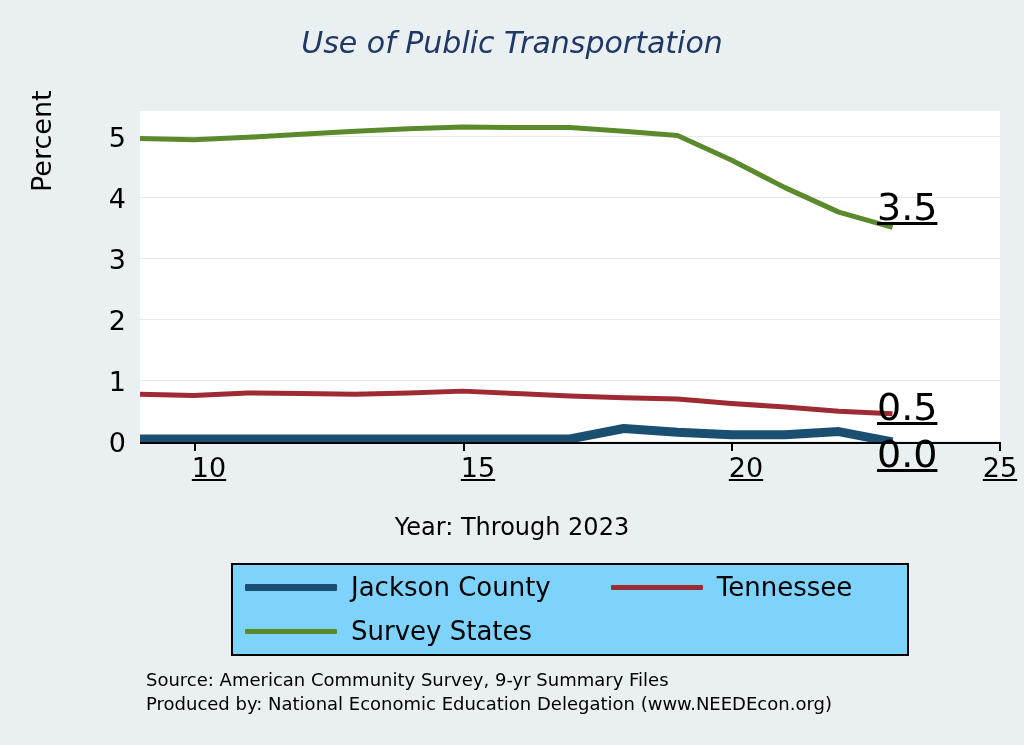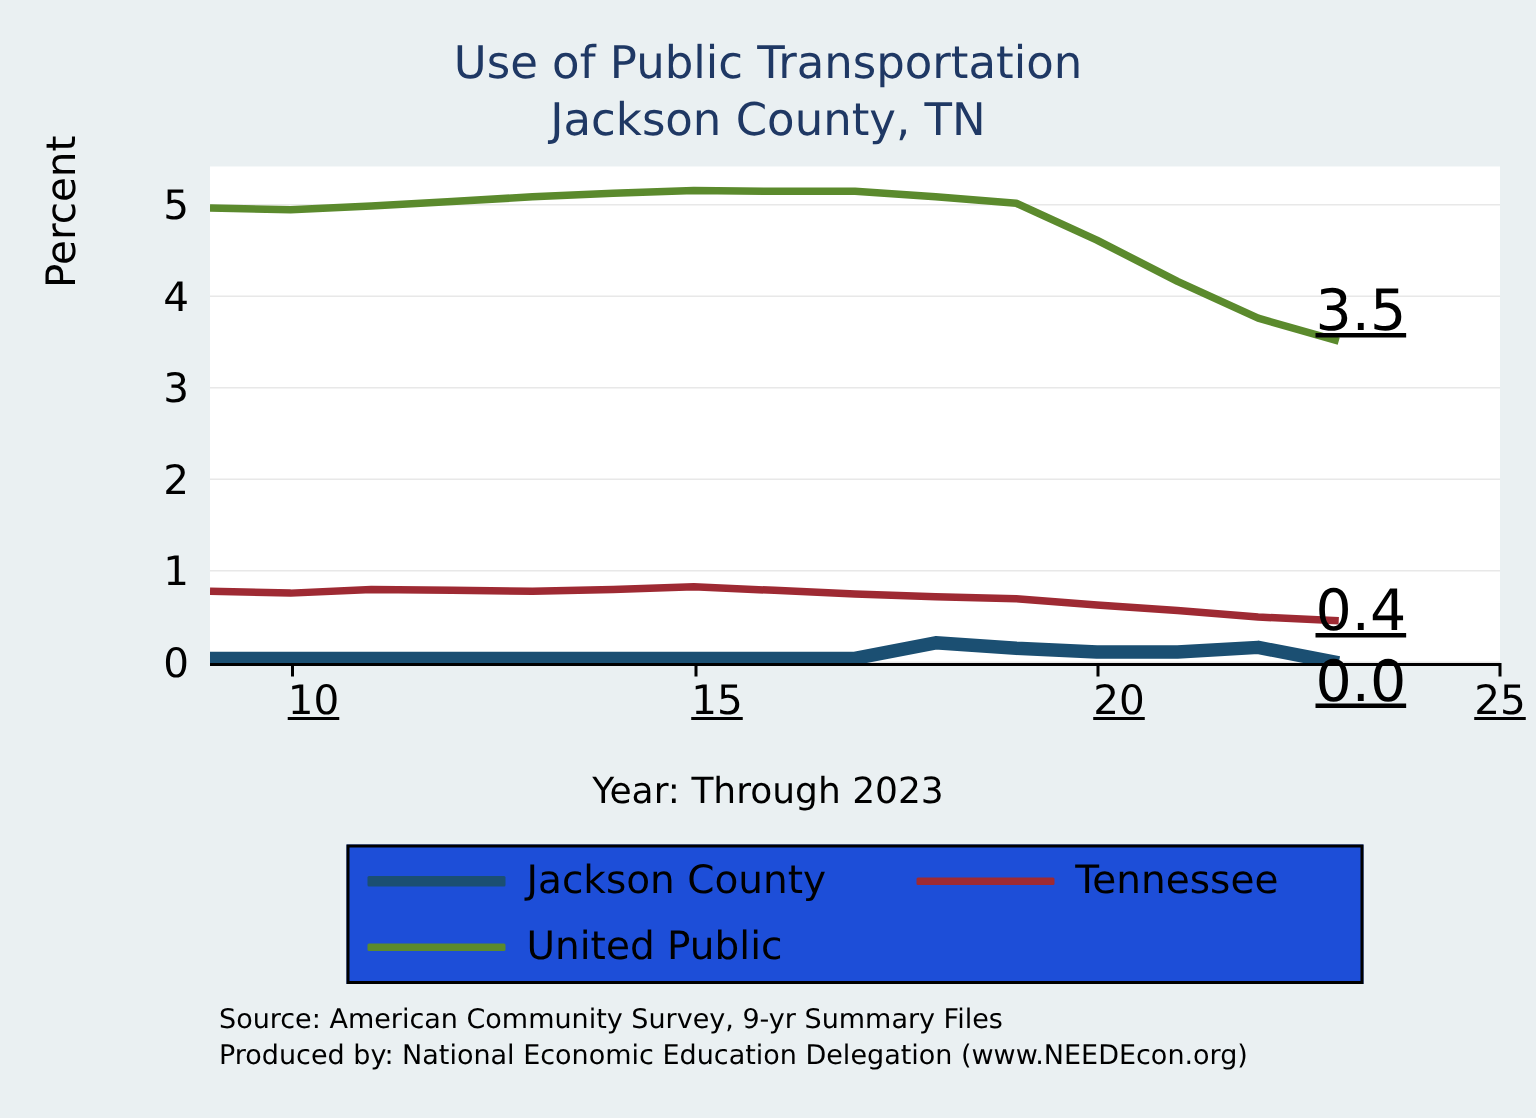--- a/index.html
+++ b/index.html
@@ -22,20 +22,21 @@
   .title {
     position: absolute;
     top: 24px;
     left: 0;
     width: 1024px;
     text-align: center;
     color: #1f3864;
     font-size: 30px;
     line-height: 1.28;
     font-family: "DejaVu Sans", sans-serif;
+    font-style: italic;
   }
   .title div { white-space: nowrap; }
 
   
   .plot-wrap {
     position: absolute;
     left: 140px;
     top: 111px;
     width: 860px;
     height: 331px;
@@ -120,21 +121,21 @@
     text-decoration: underline;
   }
 
   
   .legend {
     position: absolute;
     left: 231px;
     top: 563px;
     width: 678px;
     height: 93px;
-    background: #1d4ed8;
+    background: #7dd3fc;
     border: 2px solid #000;
     box-sizing: border-box;
   }
   .legend-row {
     display: flex;
     align-items: center;
     height: 44px;
     padding-left: 12px;
   }
   .legend-item {
@@ -164,21 +165,20 @@
     line-height: 1.35;
   }
 </style>
 </head>
 <body>
 
 <div class="figure">
 
   <div class="title">
     <div>Use of Public Transportation</div>
-    <div>Jackson County, TN</div>
   </div>
 
   <div class="y-label">Percent</div>
 
   <div class="plot-wrap">
     <div class="plot-bg"></div>
     <div class="gridline" style="top:330px"></div>
     <div class="gridline" style="top:269px"></div>
     <div class="gridline" style="top:208px"></div>
     <div class="gridline" style="top:147px"></div>
@@ -205,38 +205,38 @@
   <div class="xtick-mark" style="left:731px"></div>
   <div class="xtick-mark" style="left:999px"></div>
   <div class="xtick" style="left:209px">10</div>
   <div class="xtick" style="left:478px">15</div>
   <div class="xtick" style="left:746px">20</div>
   <div class="xtick" style="left:1000px">25</div>
 
   <div class="x-title">Year: Through 2023</div>
 
   <div class="endlabel" style="left:877px; top:185px">3.5</div>
-  <div class="endlabel" style="left:877px; top:385px">0.4</div>
+  <div class="endlabel" style="left:877px; top:385px">0.5</div>
   <div class="endlabel" style="left:877px; top:432px">0.0</div>
 
   <div class="legend">
     <div class="legend-row">
       <div class="legend-item">
         <span class="legend-swatch" id="sw0" style="background: rgb(27, 79, 114);"></span>
         <span class="legend-text">Jackson County</span>
       </div>
       <div class="legend-item" style="margin-left:60px">
         <span class="legend-swatch thin" id="sw1" style="background: rgb(158, 42, 51);"></span>
         <span class="legend-text">Tennessee</span>
       </div>
     </div>
     <div class="legend-row">
       <div class="legend-item">
         <span class="legend-swatch thin" id="sw2" style="background: rgb(91, 138, 45);"></span>
-        <span class="legend-text">United Public</span>
+        <span class="legend-text">Survey States</span>
       </div>
     </div>
   </div>
 
   <div class="footer">
     <div>Source: American Community Survey, 9-yr Summary Files</div>
     <div>Produced by: National Economic Education Delegation (www.NEEDEcon.org)</div>
   </div>
 
 </div>

